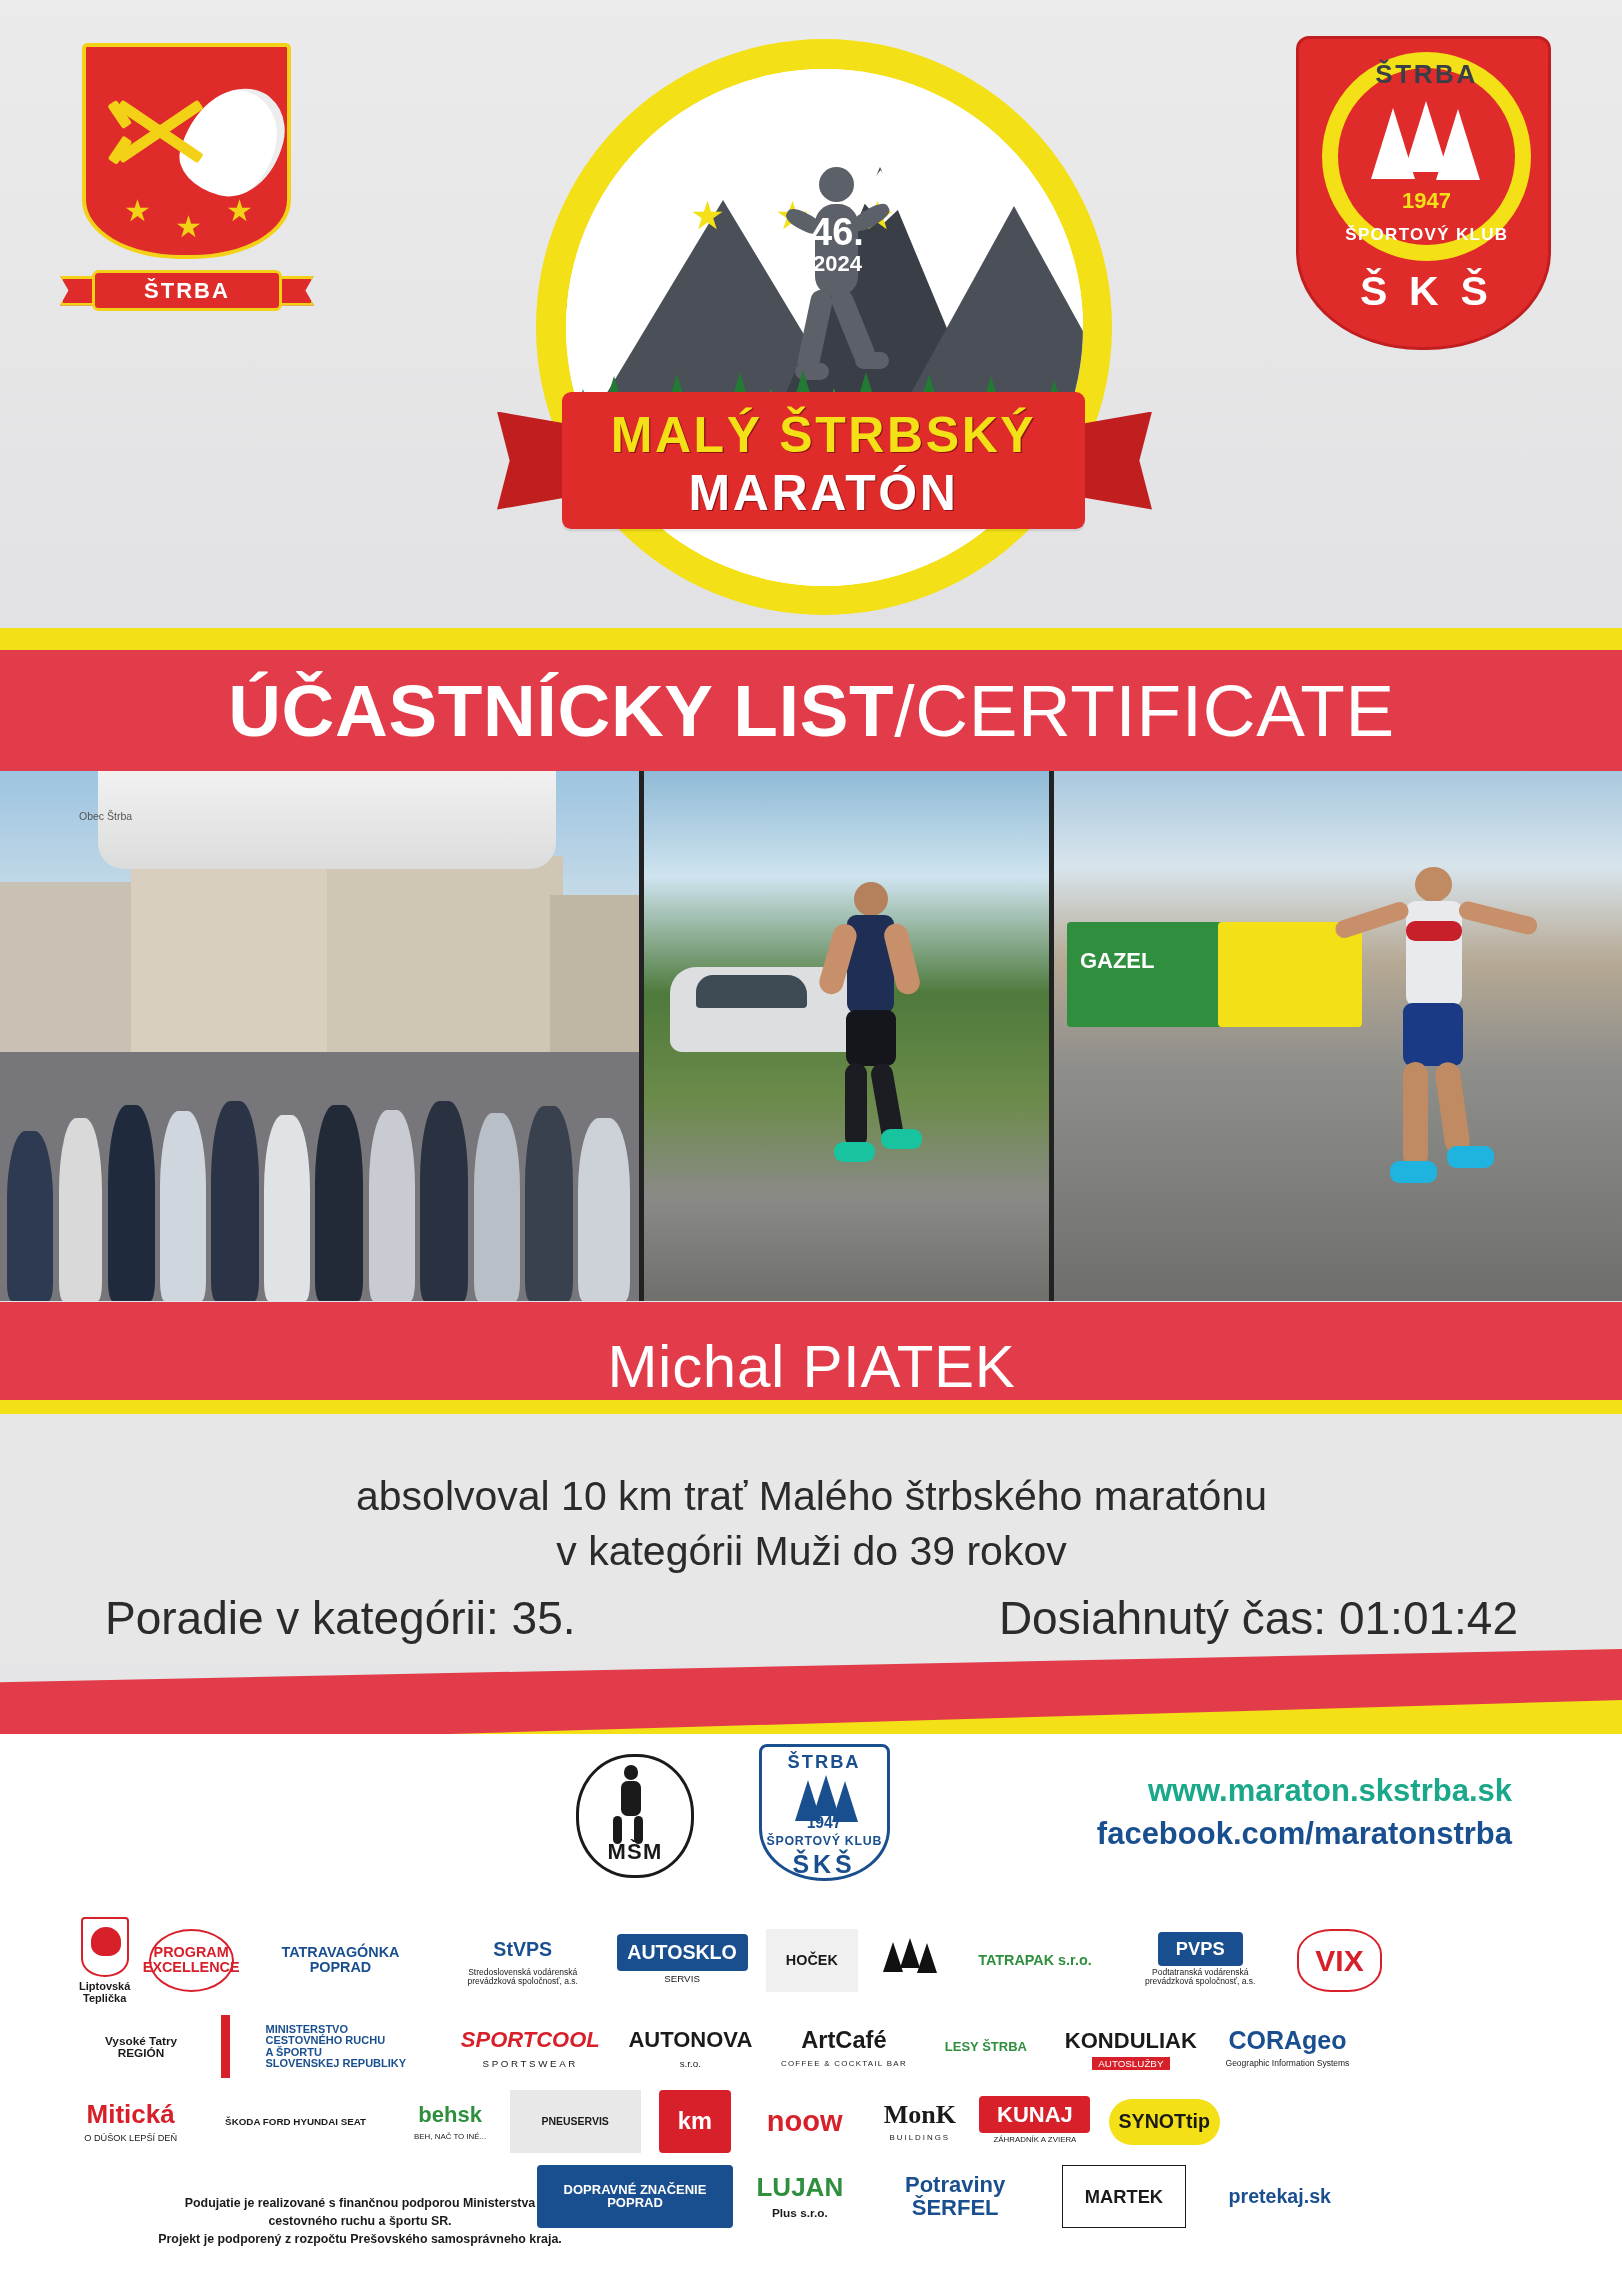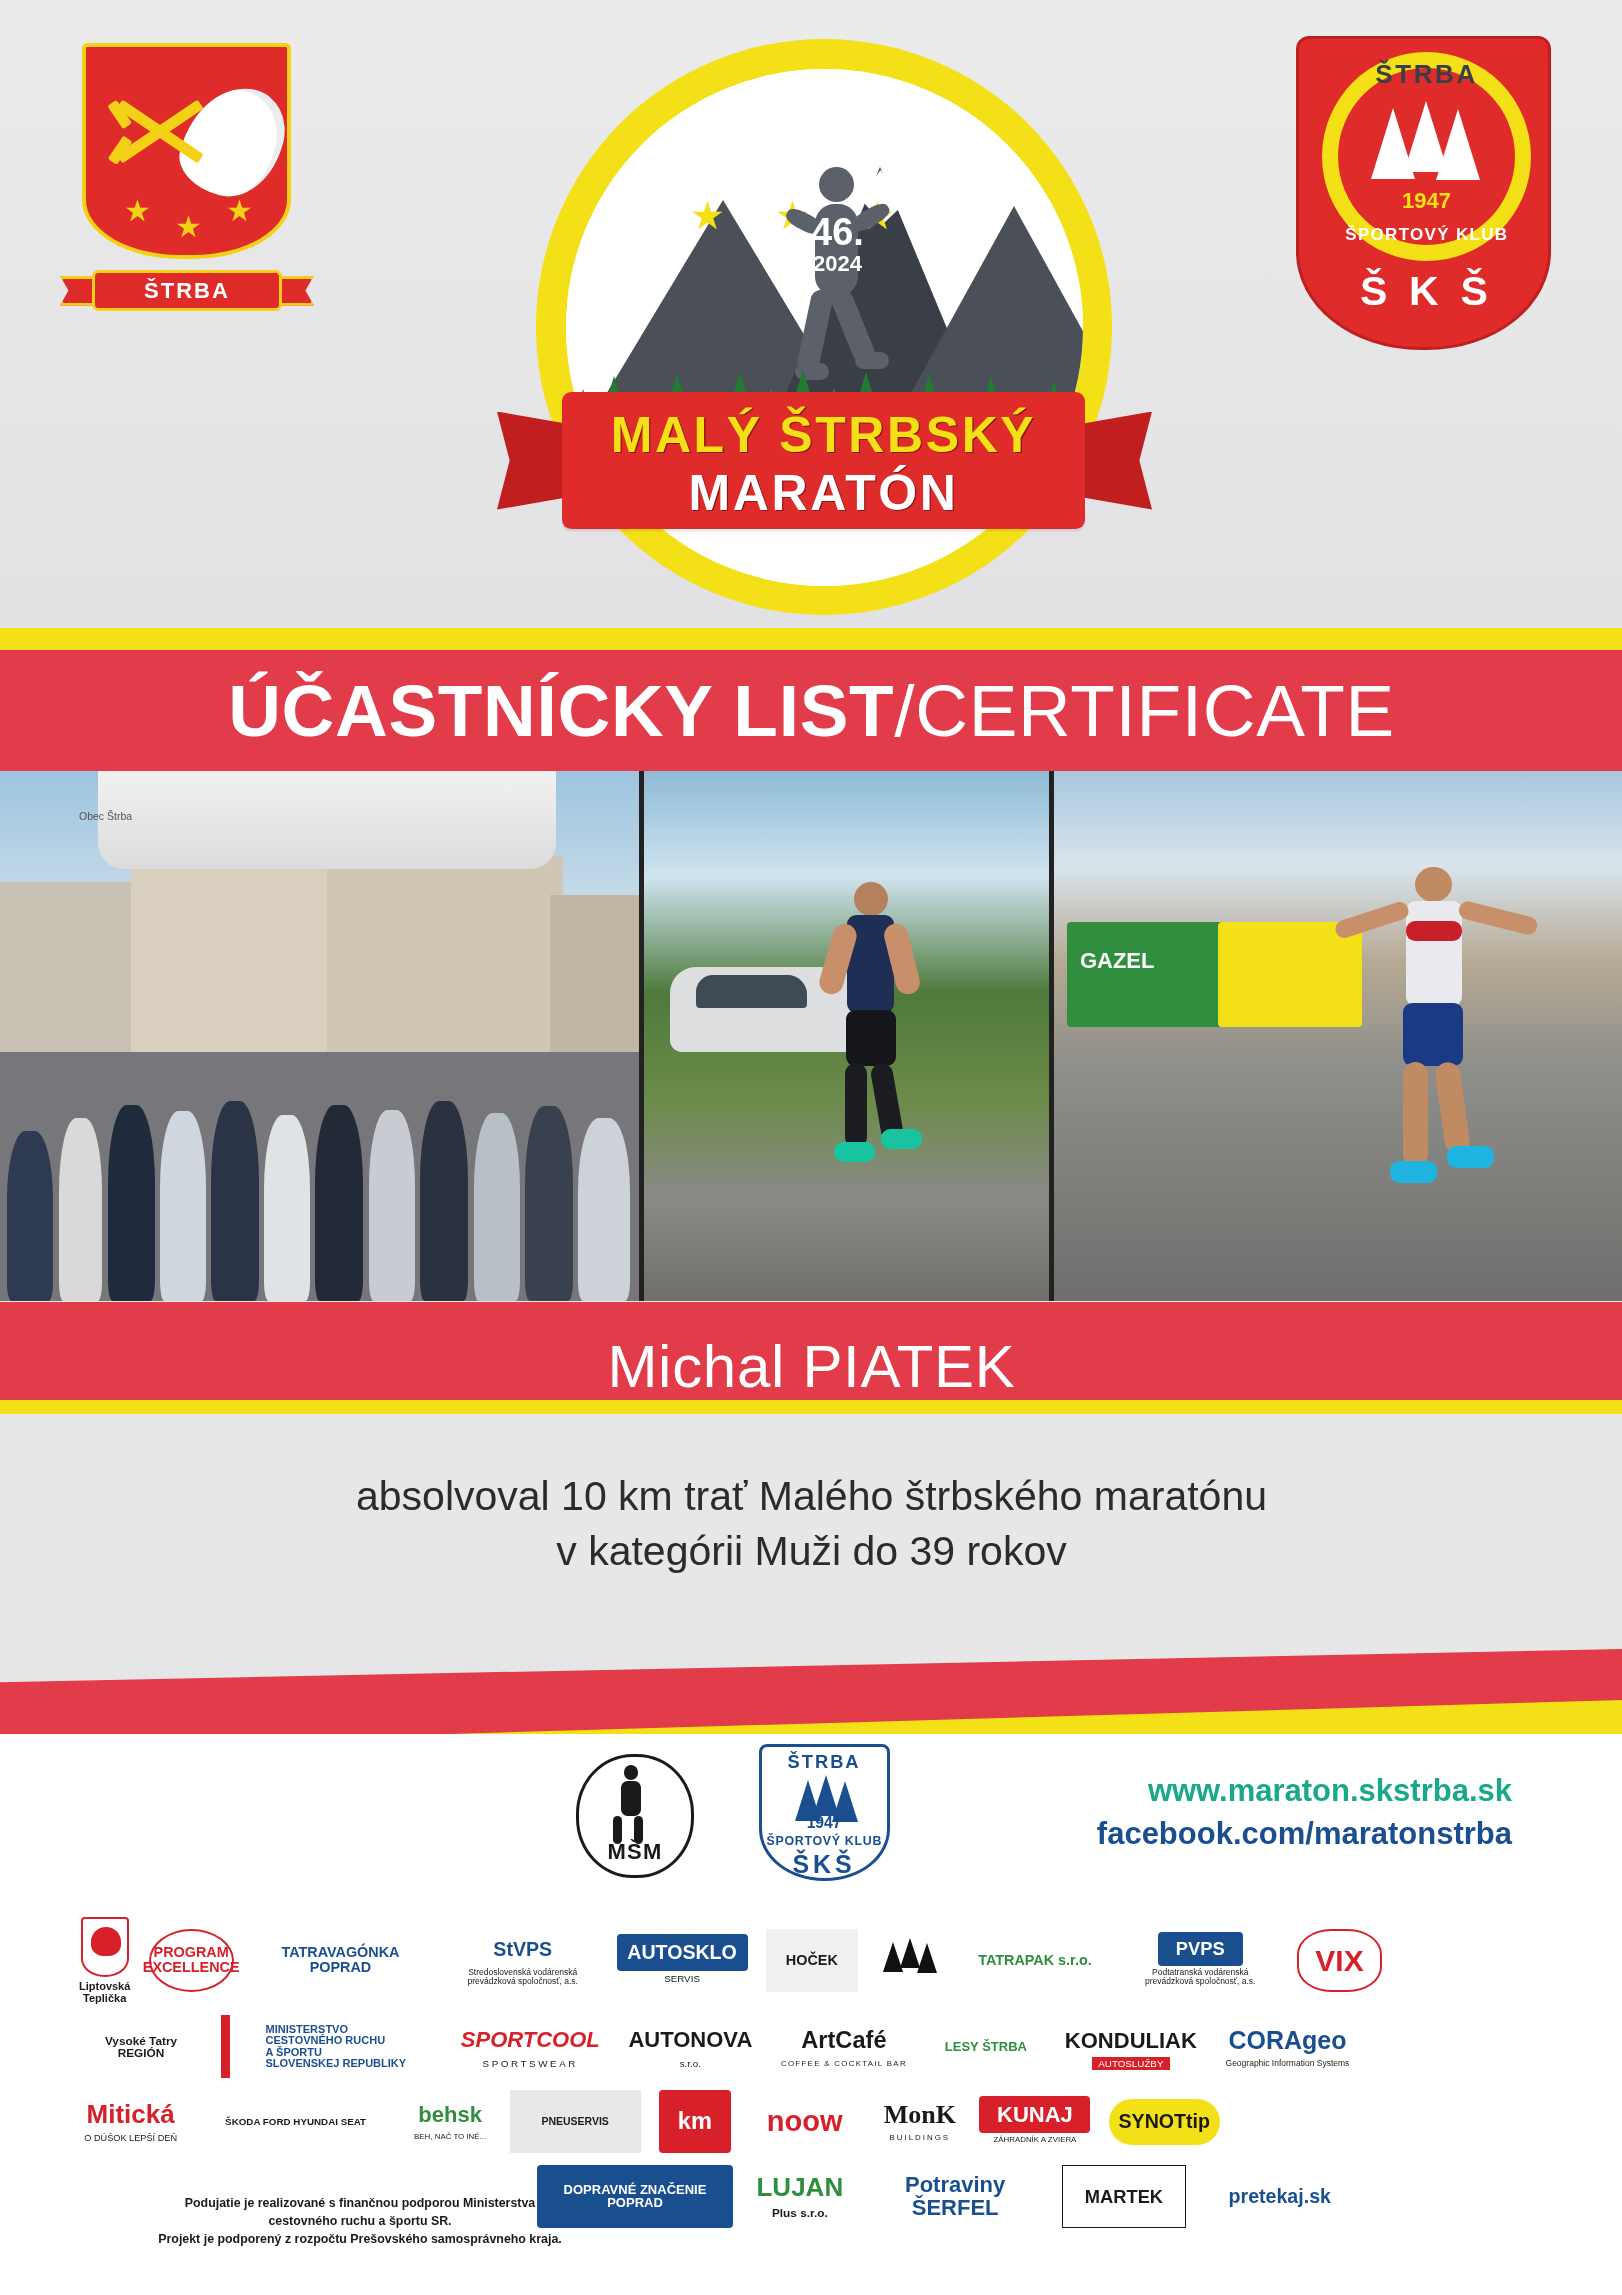--- a/index.html
+++ b/index.html
@@ -576,20 +576,24 @@
   </div>
 
   <div class="name-bar">
     <span>Michal PIATEK</span>
   </div>
   <div class="yellow-strip-2"></div>
 
   <div class="result-area">
     <div class="res-line1">absolvoval 10 km trať Malého štrbského maratónu</div>
     <div class="res-line2">v kategórii Muži do 39 rokov</div>
+    <div class="res-row">
+      <div>Poradie v kategórii: 35.</div>
+      <div>Dosiahnutý čas: 01:01:42</div>
+    </div>
   </div>
 
   <div class="band-wrap">
     <div class="band-yellow"></div>
     <div class="band-red"></div>
   </div>
 
   <div class="footer">
     <div class="footer-top">
 

